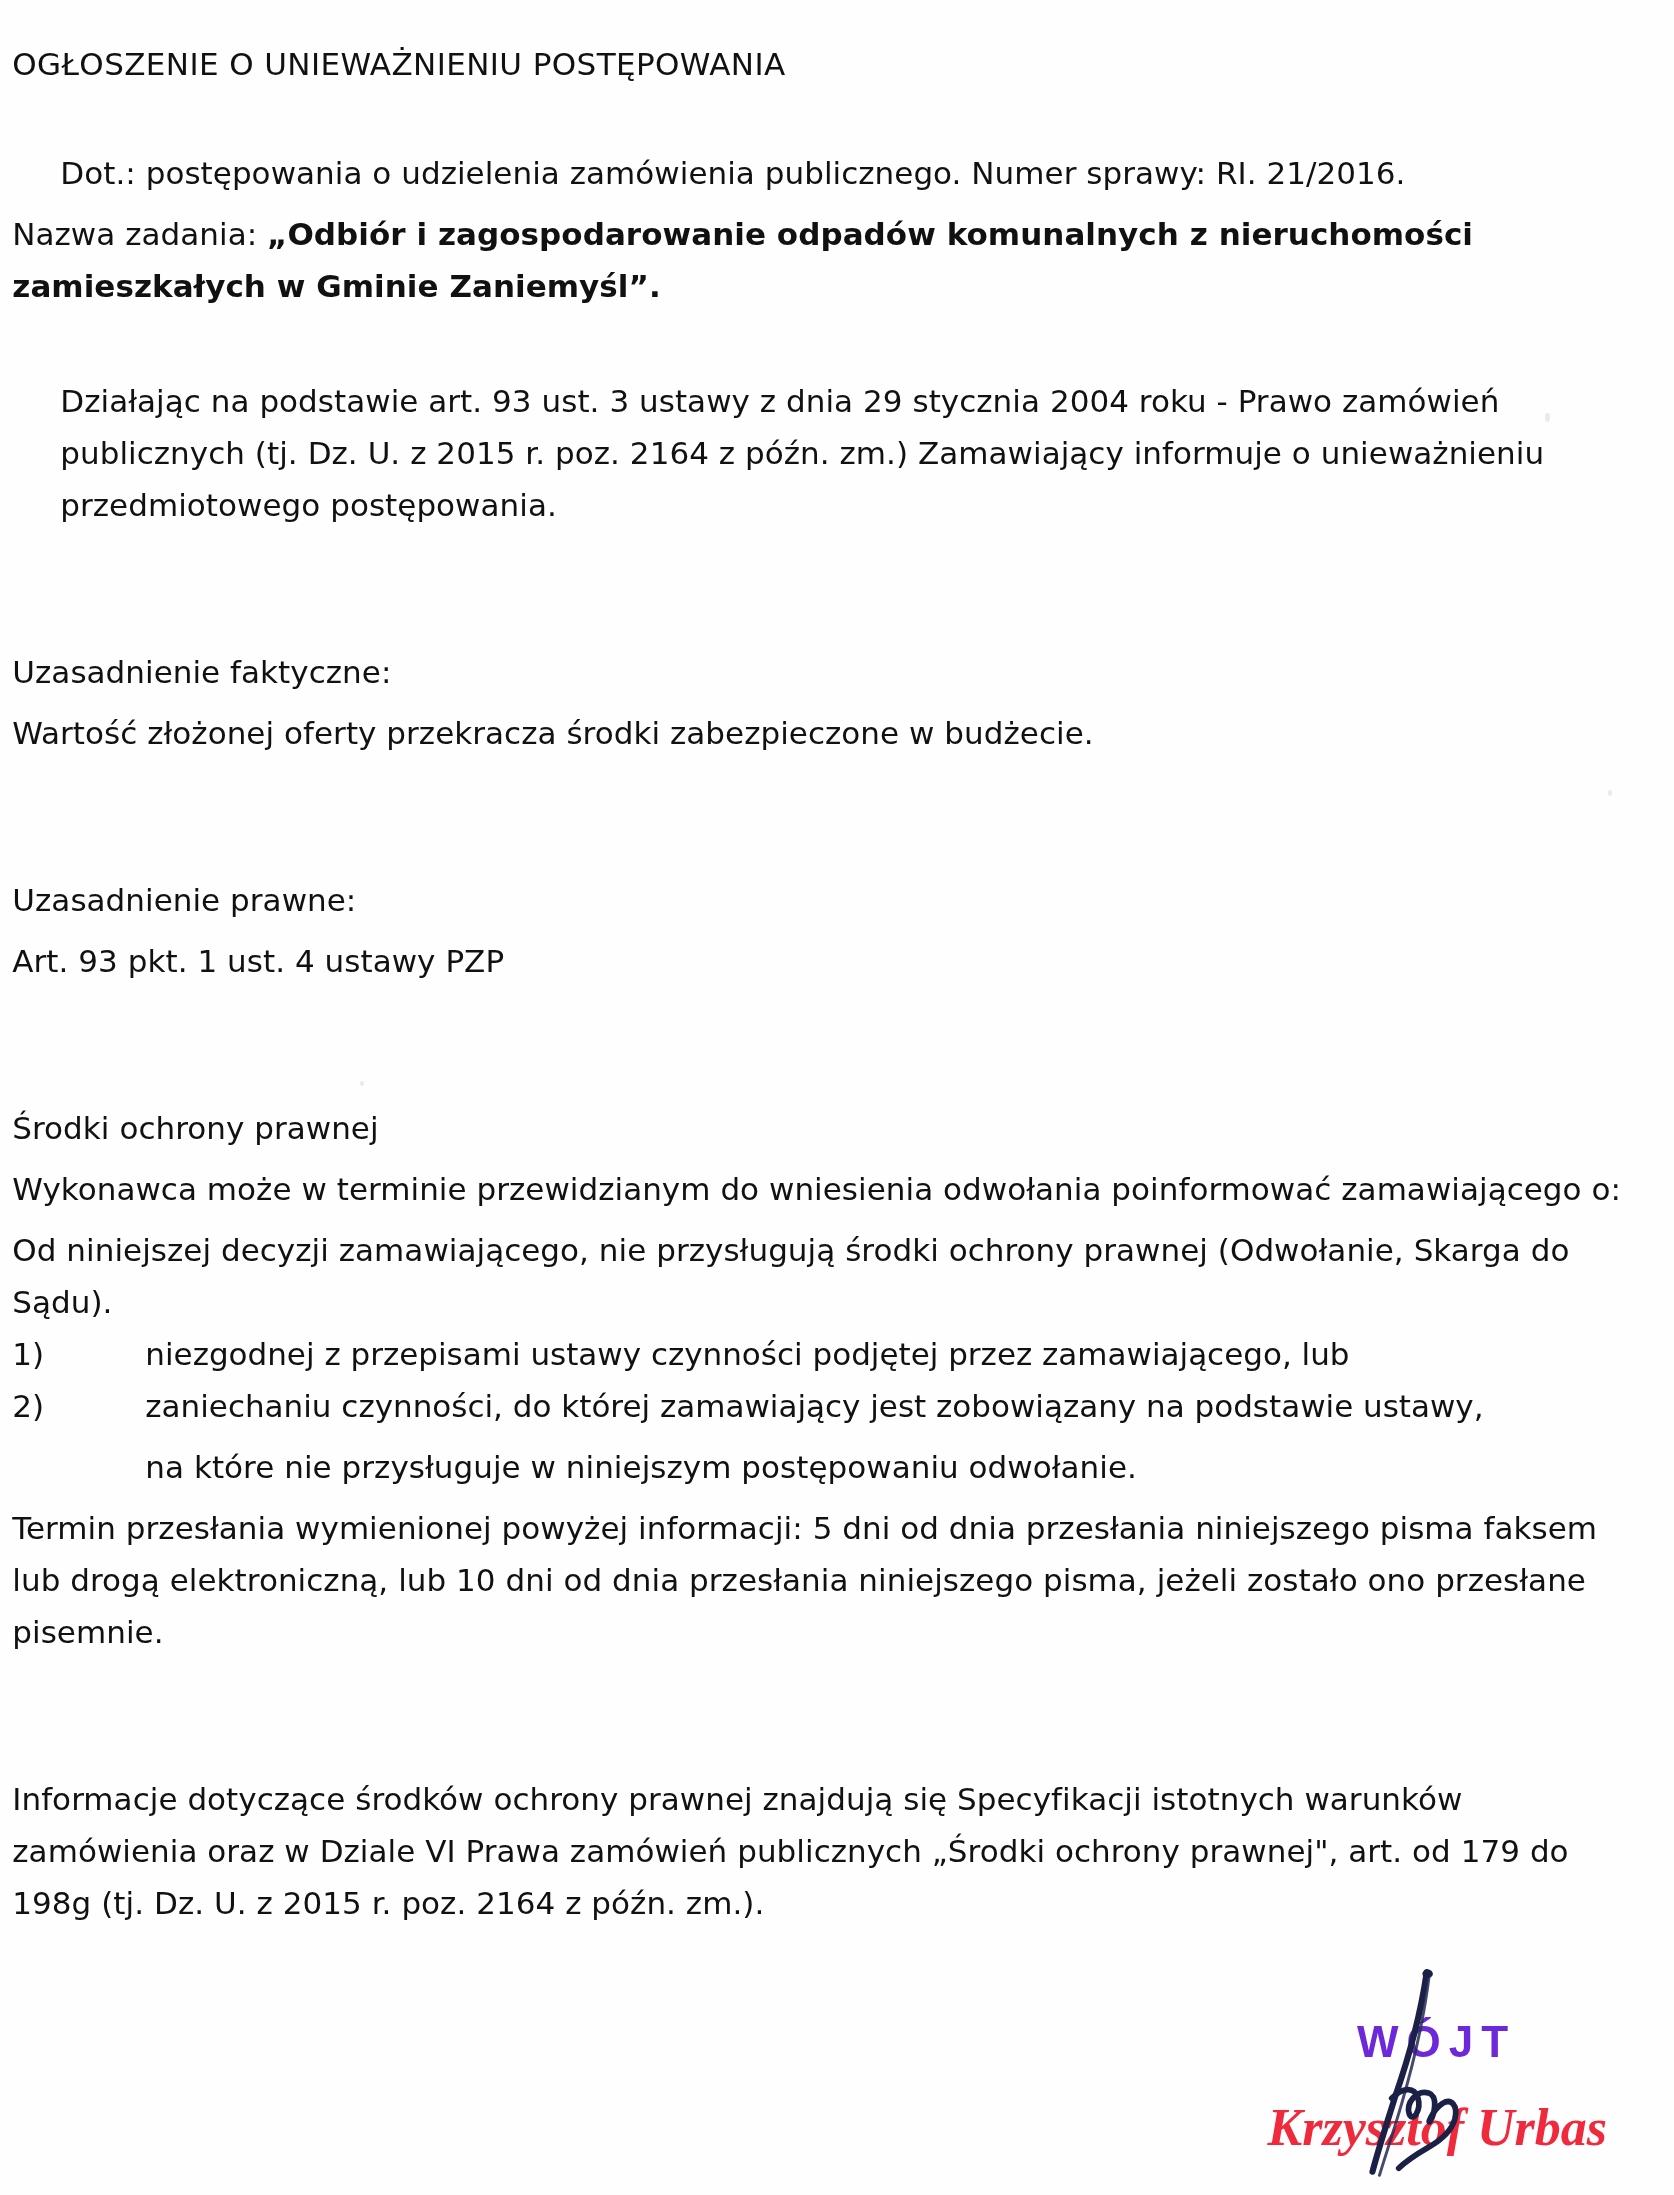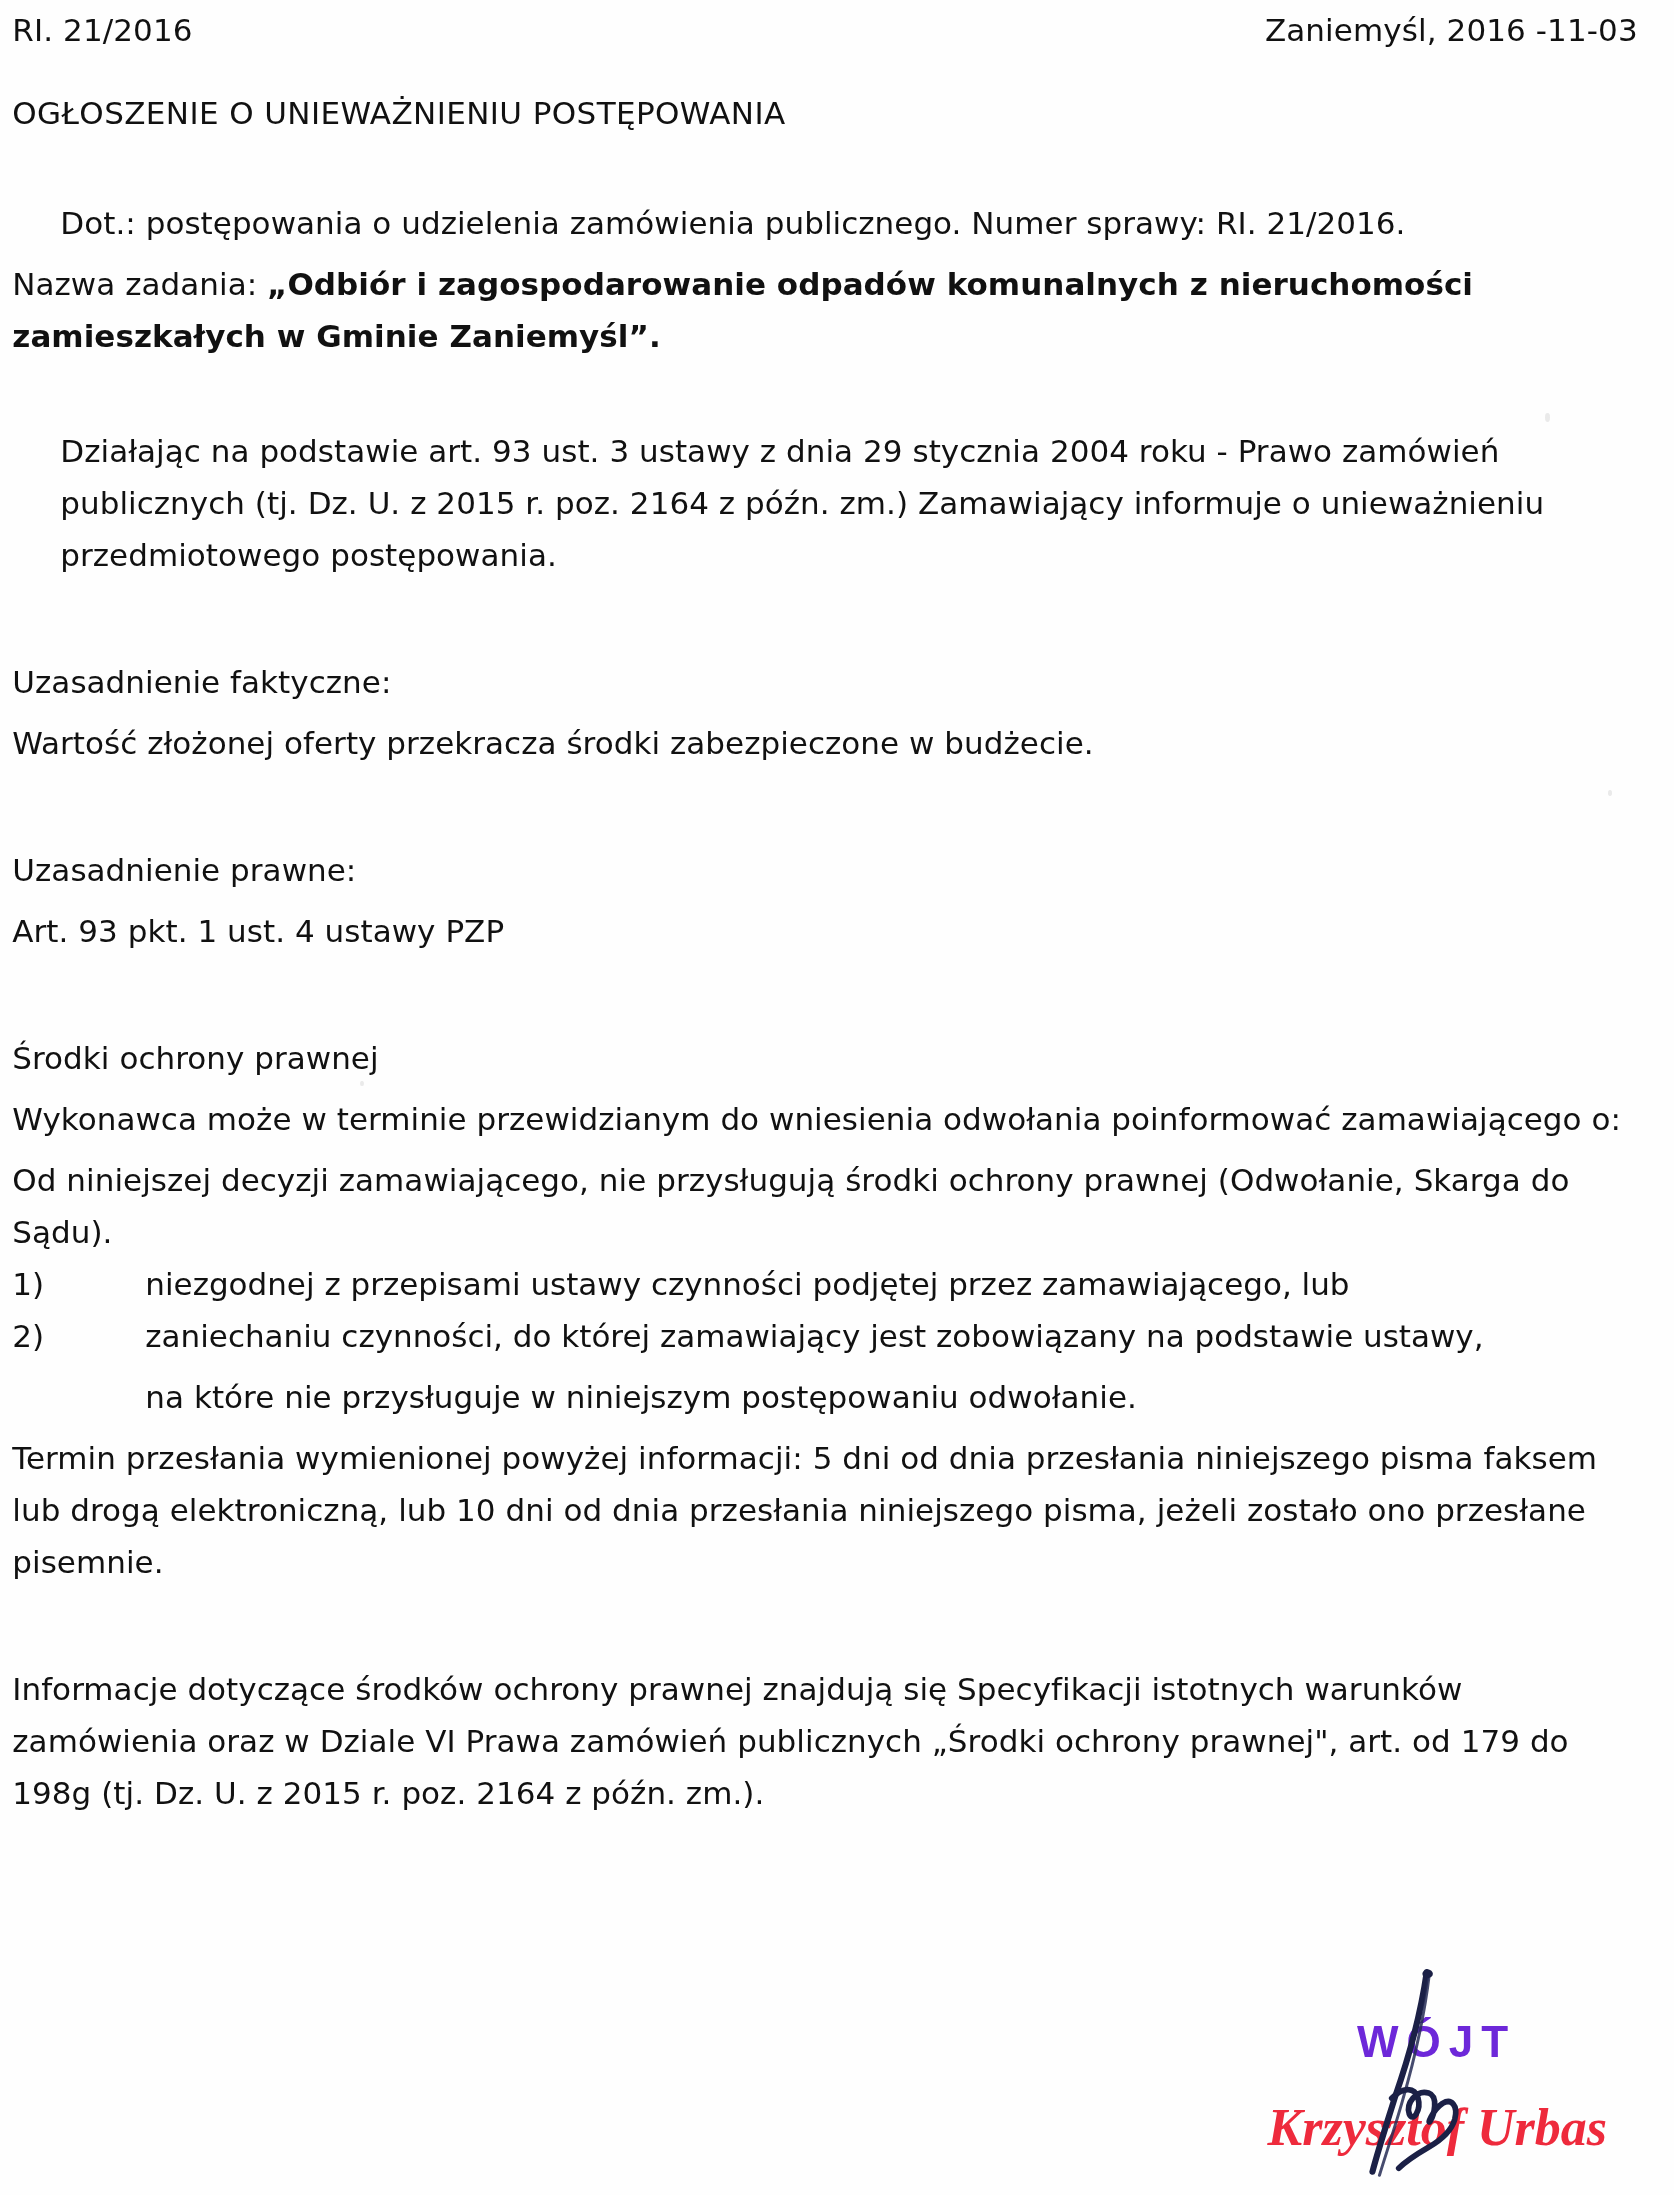--- a/index.html
+++ b/index.html
@@ -53,21 +53,21 @@
   }
 
   
   .para {
     font-size: 31px;
     line-height: 52px;
     letter-spacing: 0.04px;
     max-width: 1624px;
   }
   .gap-lg { margin-top: 63px; margin-left: 48px; }
-  .gap-xl { margin-top: 75px; }
+  .gap-xl { margin-top: 115px; }
   .gap-none { margin-top: 9px; }
 
   b, .bold { font-weight: 700; }
 
   
   .num-list {
     font-size: 31px;
     line-height: 52px;
     margin: 0;
     padding: 0;
@@ -134,24 +134,20 @@
 <body>
 
 <div class="page">
 
   <div class="scan-speck" style="left:1545px; top:413px; width:5.3px; height:8.8px;"></div>
   <div class="scan-speck" style="left:1608px; top:790px; width:4.4px; height:6.1px;"></div>
   <div class="scan-speck" style="left:360px; top:1081px; width:3.5px; height:5.3px;"></div>
 
   <div class="content">
 
-    <div class="doc-header">
-      <span class="ref">RI. 21/2016</span>
-      <span class="place-date">Zaniemyśl, 2016 -11-03</span>
-    </div>
 
     <div class="doc-title">OGŁOSZENIE O UNIEWAŻNIENIU POSTĘPOWANIA</div>
 
     <div class="para gap-lg">
       <span>Dot.: postępowania o udzielenia zamówienia publicznego. Numer sprawy: RI. 21/2016.</span>
     </div>
 
     <div class="para gap-none">
       <span>Nazwa zadania: </span><b>„Odbiór i zagospodarowanie odpadów komunalnych z nieruchomości zamieszkałych w Gminie Zaniemyśl”.</b>
     </div>

